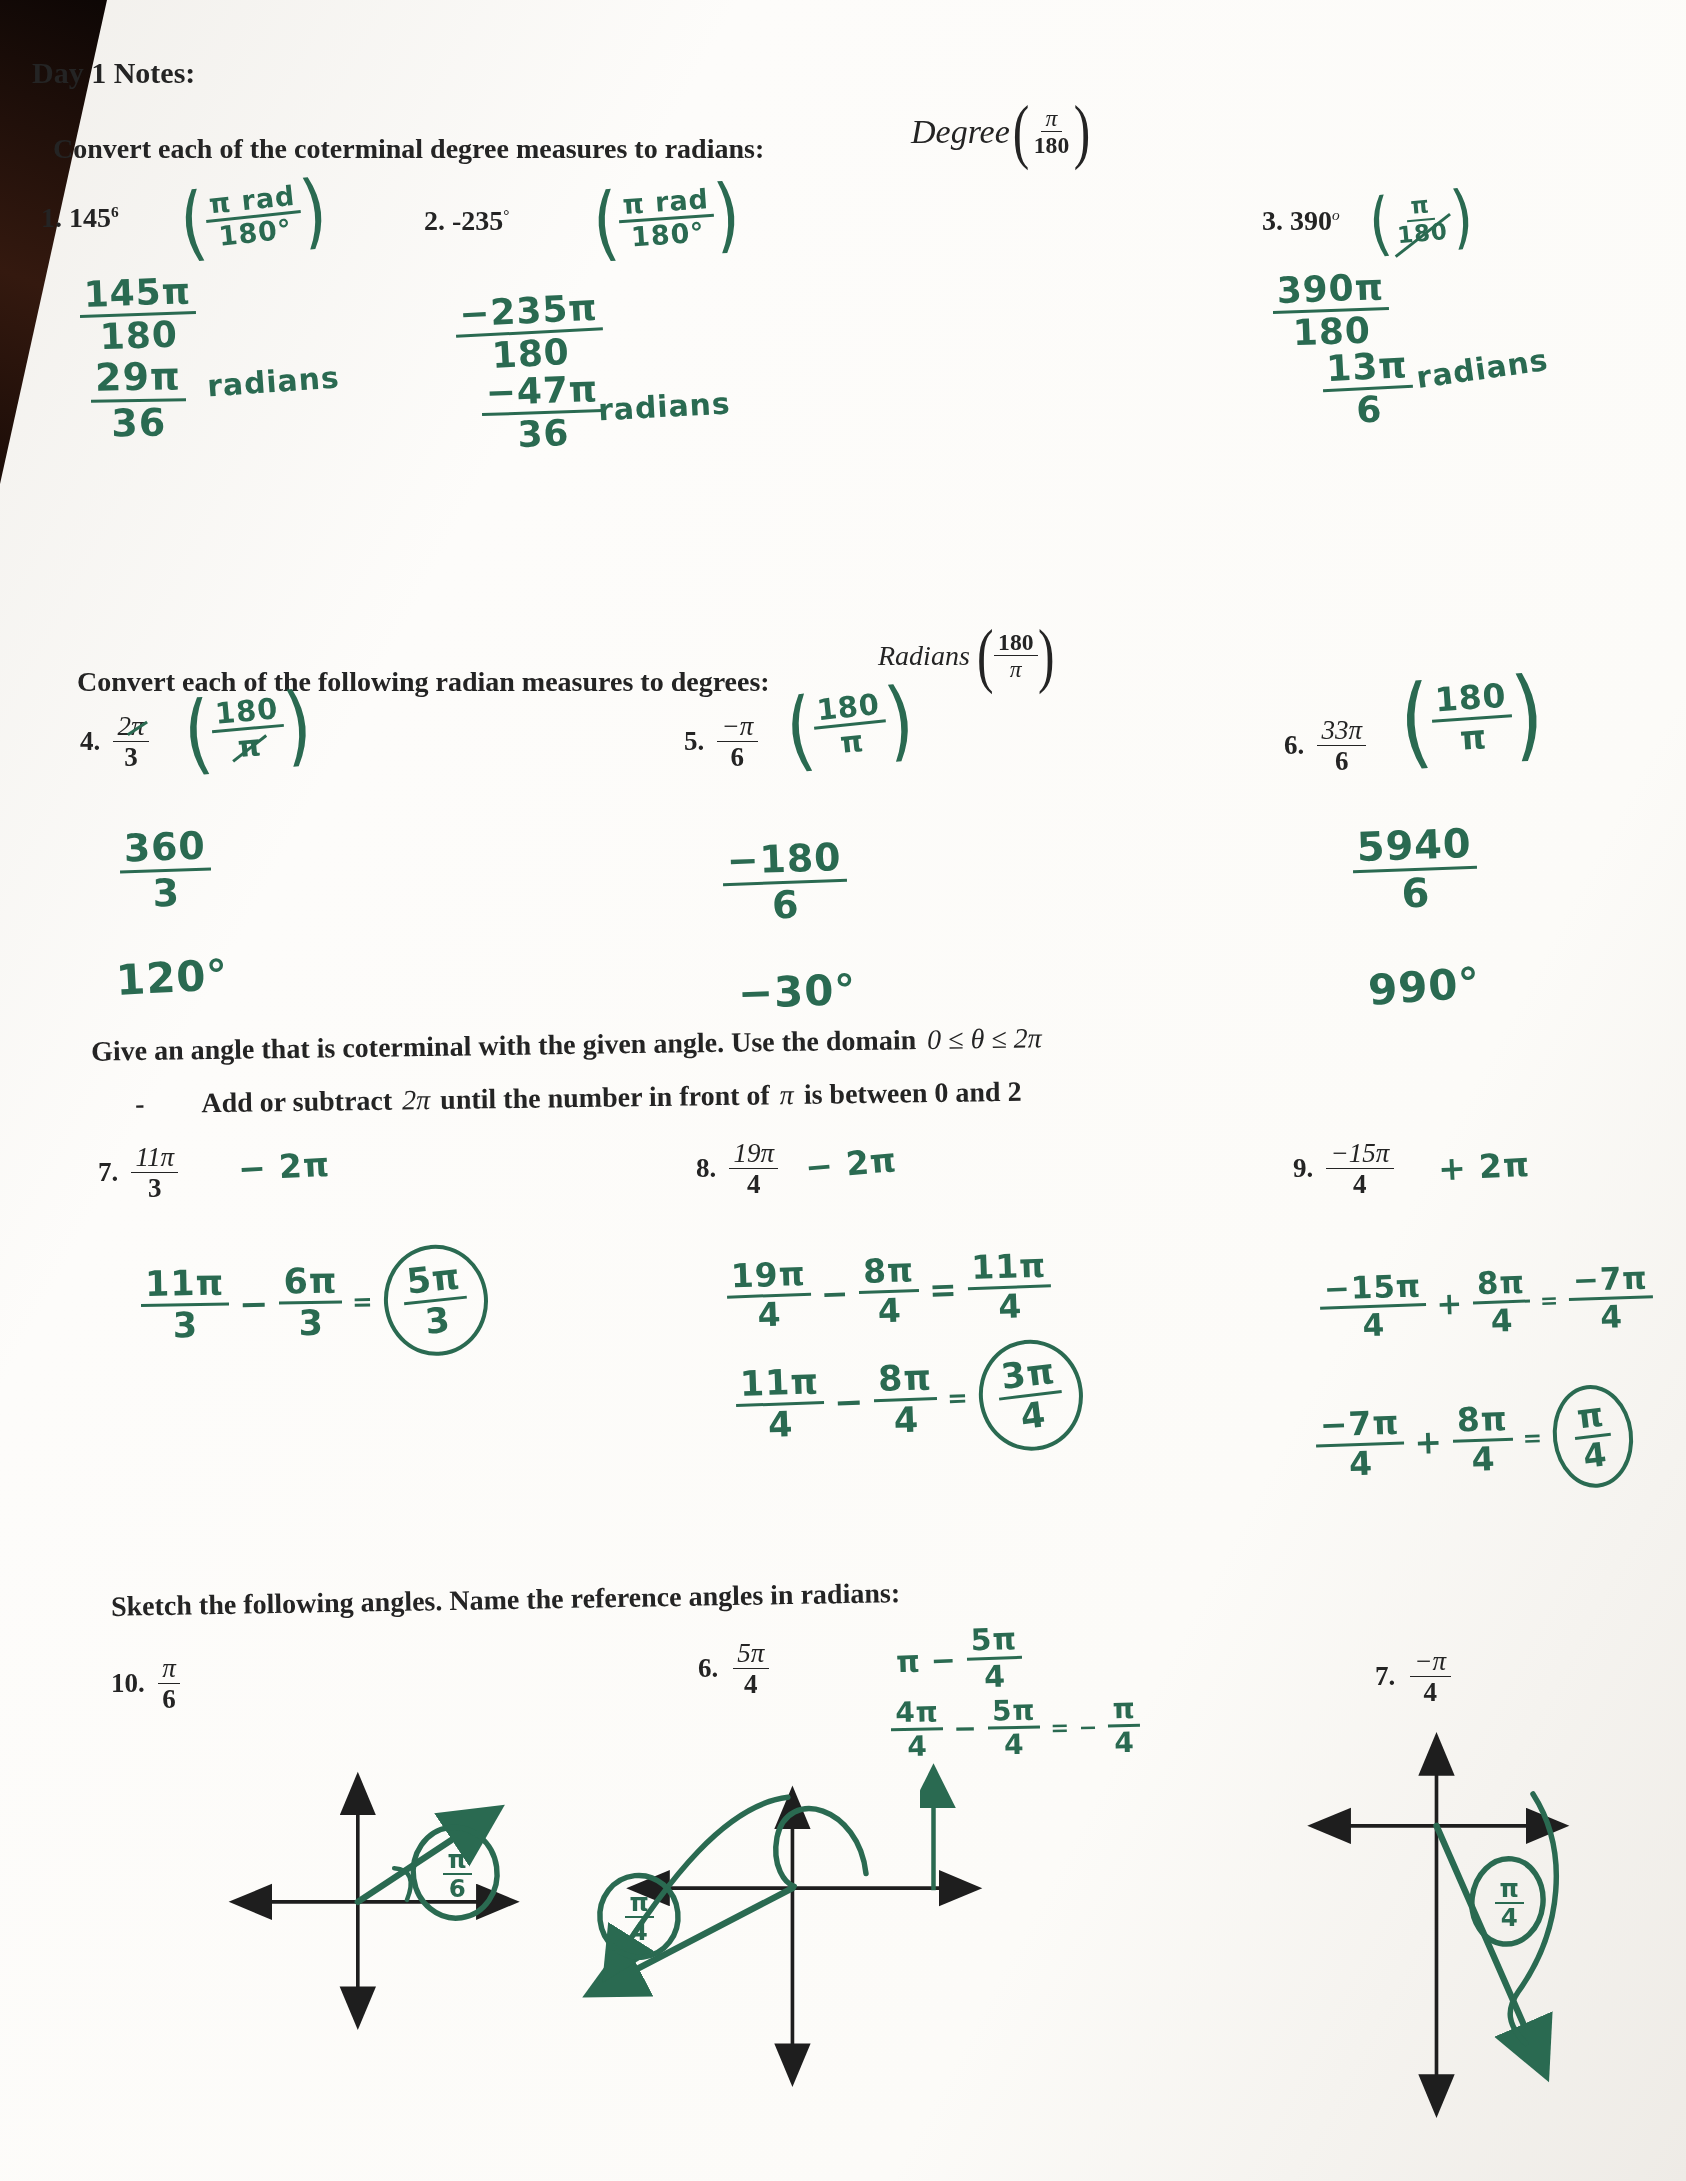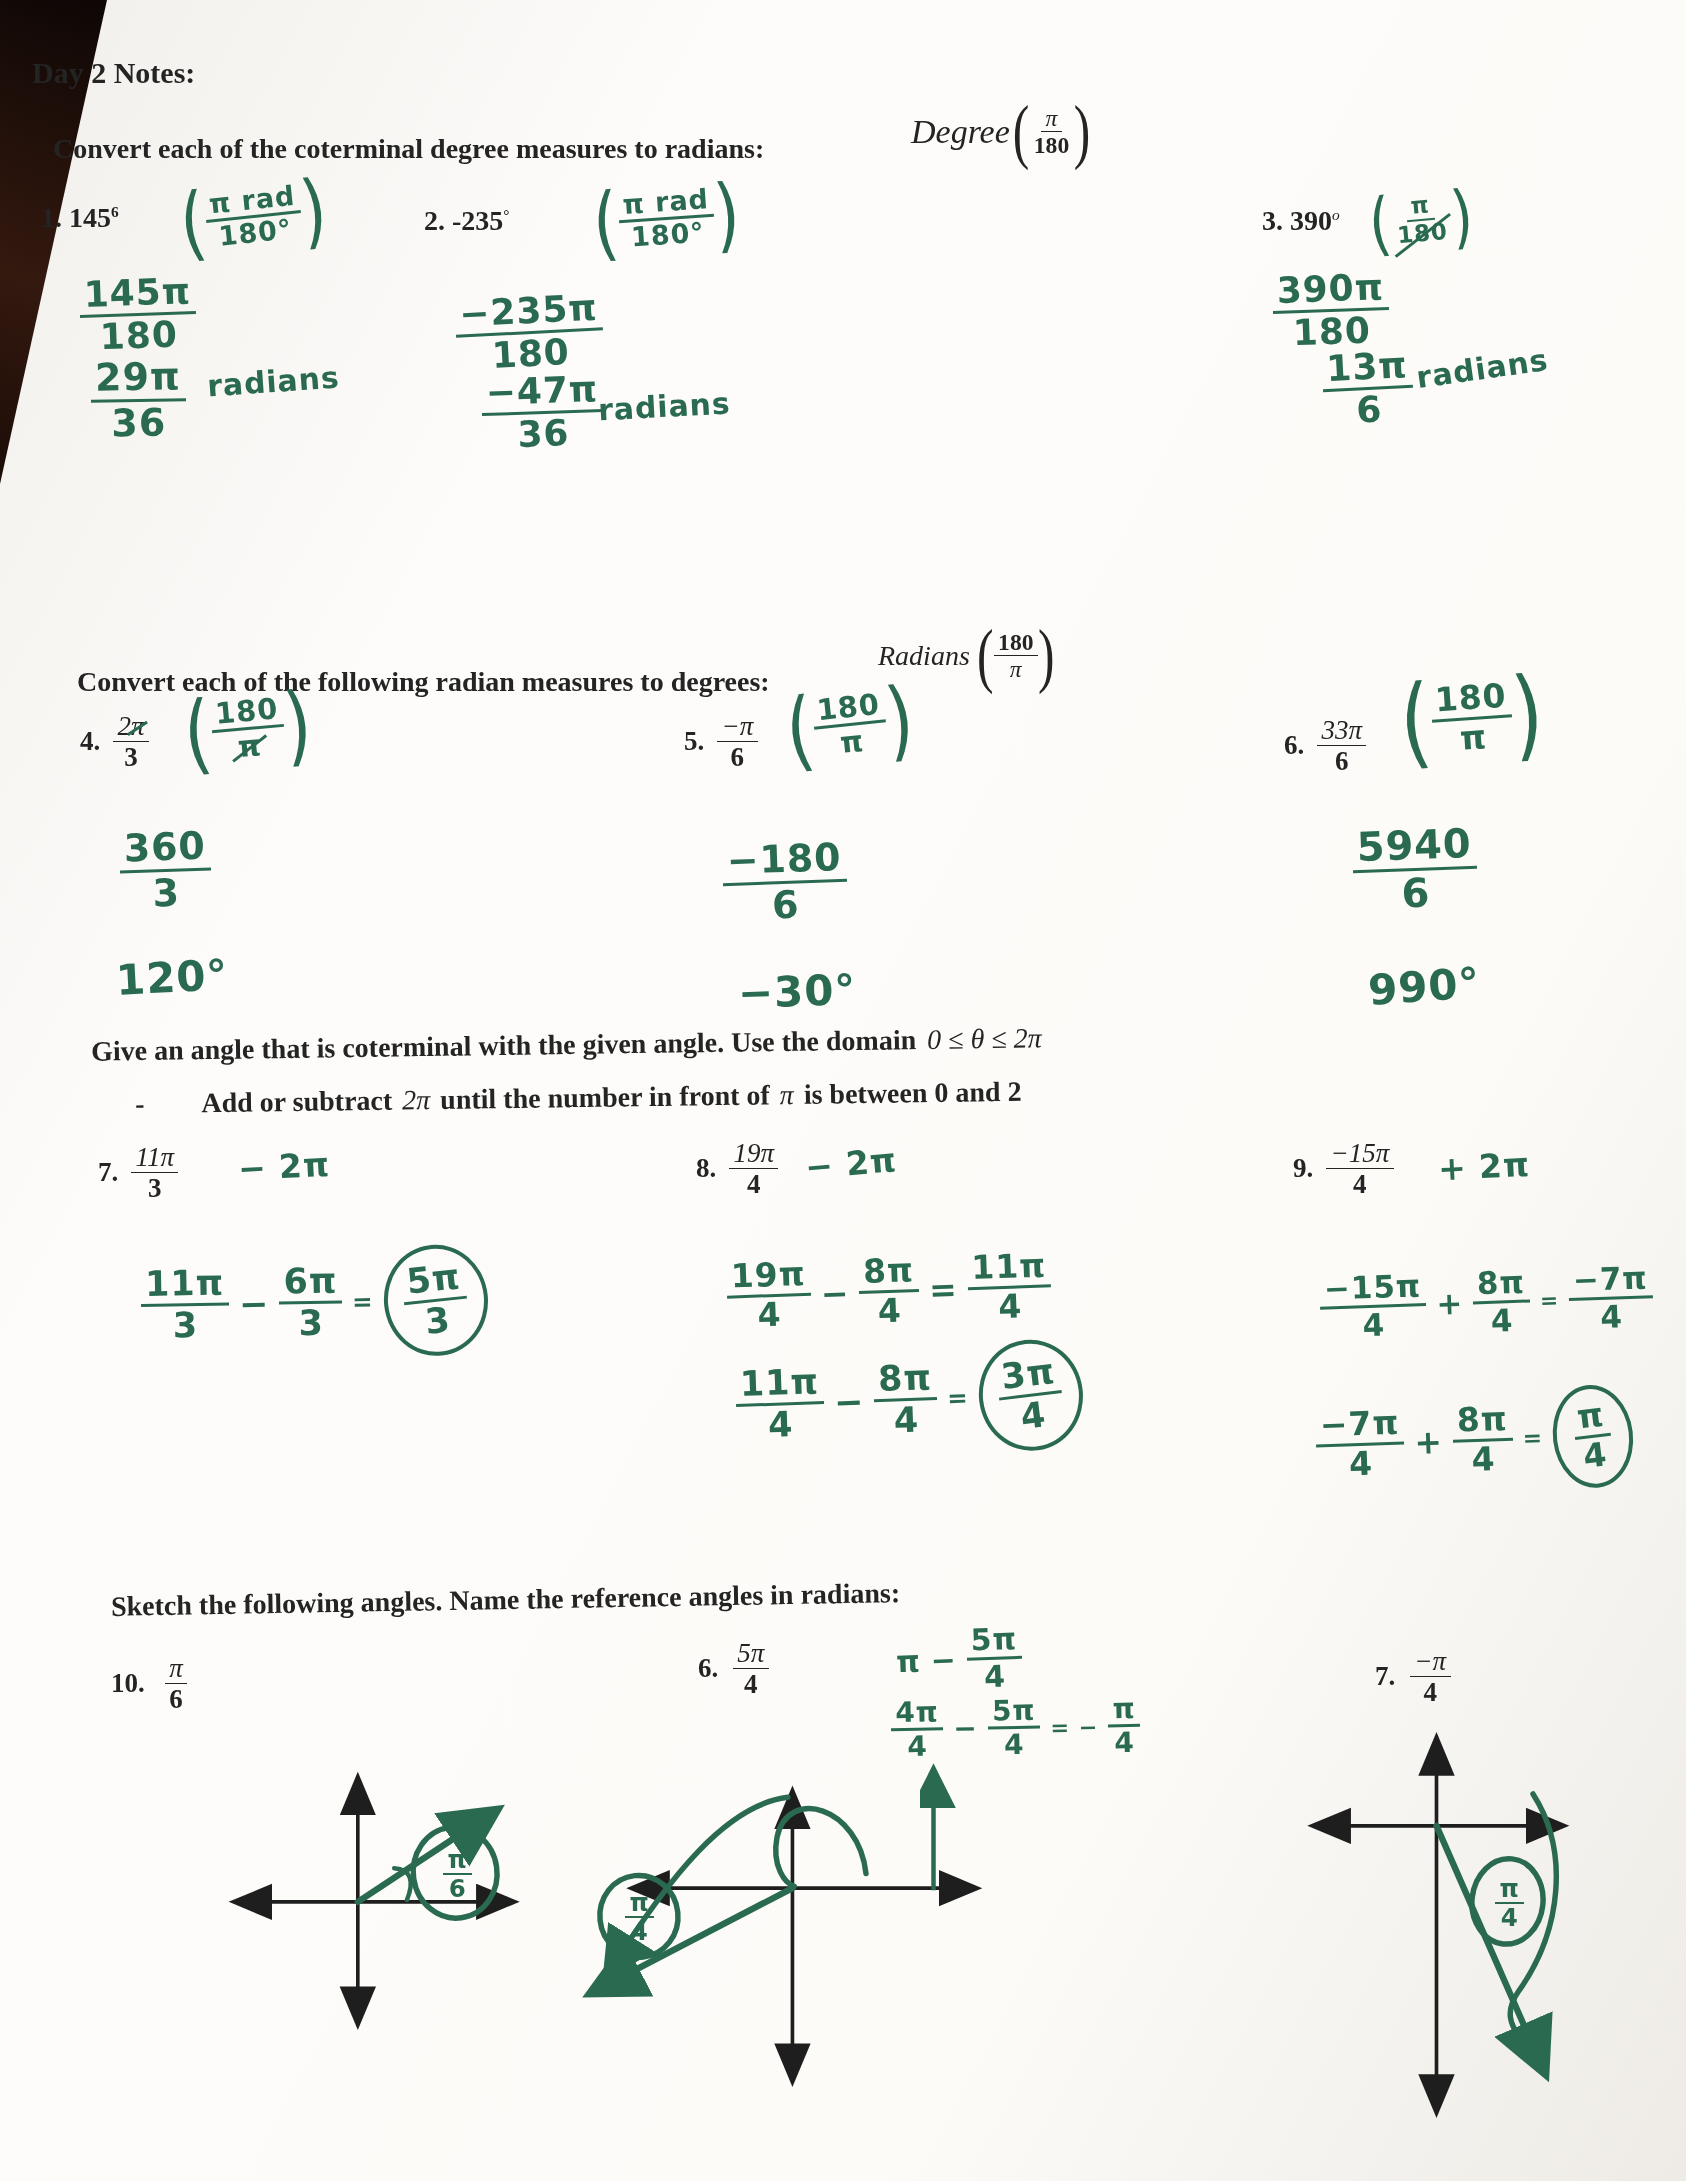--- a/index.html
+++ b/index.html
@@ -28,21 +28,21 @@
     clip-path:polygon(0 0,107px 0,0 484px);
     background:linear-gradient(200deg,#0a0504,#34190f 55%,#140905);}
 </style>
 </head>
 <body>
 
 <div id="page">
 
   <div class="abs wedge"></div>
 
-  <div class="abs pr" style="left:32px;top:56px;font-size:30px;"><span>Day 2 Notes:</span></div>
+  <div class="abs pr" style="left:32px;top:56px;font-size:30px;"><span>Day 1 Notes:</span></div>
 
   <div class="abs pr" style="left:53px;top:133px;font-size:28px;"><span>Convert each of the coterminal degree measures to radians:</span></div>
   <div class="abs pr pf print" style="left:911px;top:105px;font-size:23.6px;">
     <span class="it" style="font-size:34px;margin-right:3px;">Degree</span>
     <span class="par">(</span>
     <span class="fr">
         <span class="n it">π</span>
         <span class="d">180</span>
       </span>
     <span class="par">)</span>
@@ -300,21 +300,21 @@
     <span class="circled" style="padding:9px 18px;">
         <span class="fr h">
           <span class="n">π</span>
           <span class="d">4</span>
         </span>
       </span>
   </div>
 
   <div class="abs pr" style="left:111px;top:1584px;font-size:28px;transform:rotate(-1deg);"><span>Sketch the following angles. Name the reference angles in radians:</span></div>
 
-  <div class="abs row pr" style="left:111px;top:1653px;font-size:27px;gap:20px;">
+  <div class="abs row pr" style="left:111px;top:1653px;font-size:27px;gap:13px;">
     <span>10.</span>
     <span class="fr">
         <span class="n it">π</span>
         <span class="d">6</span>
       </span>
   </div>
 
   <div class="abs row pr" style="left:698px;top:1638px;font-size:27px;gap:14.5px;">
     <span>6.</span>
     <span class="fr">

